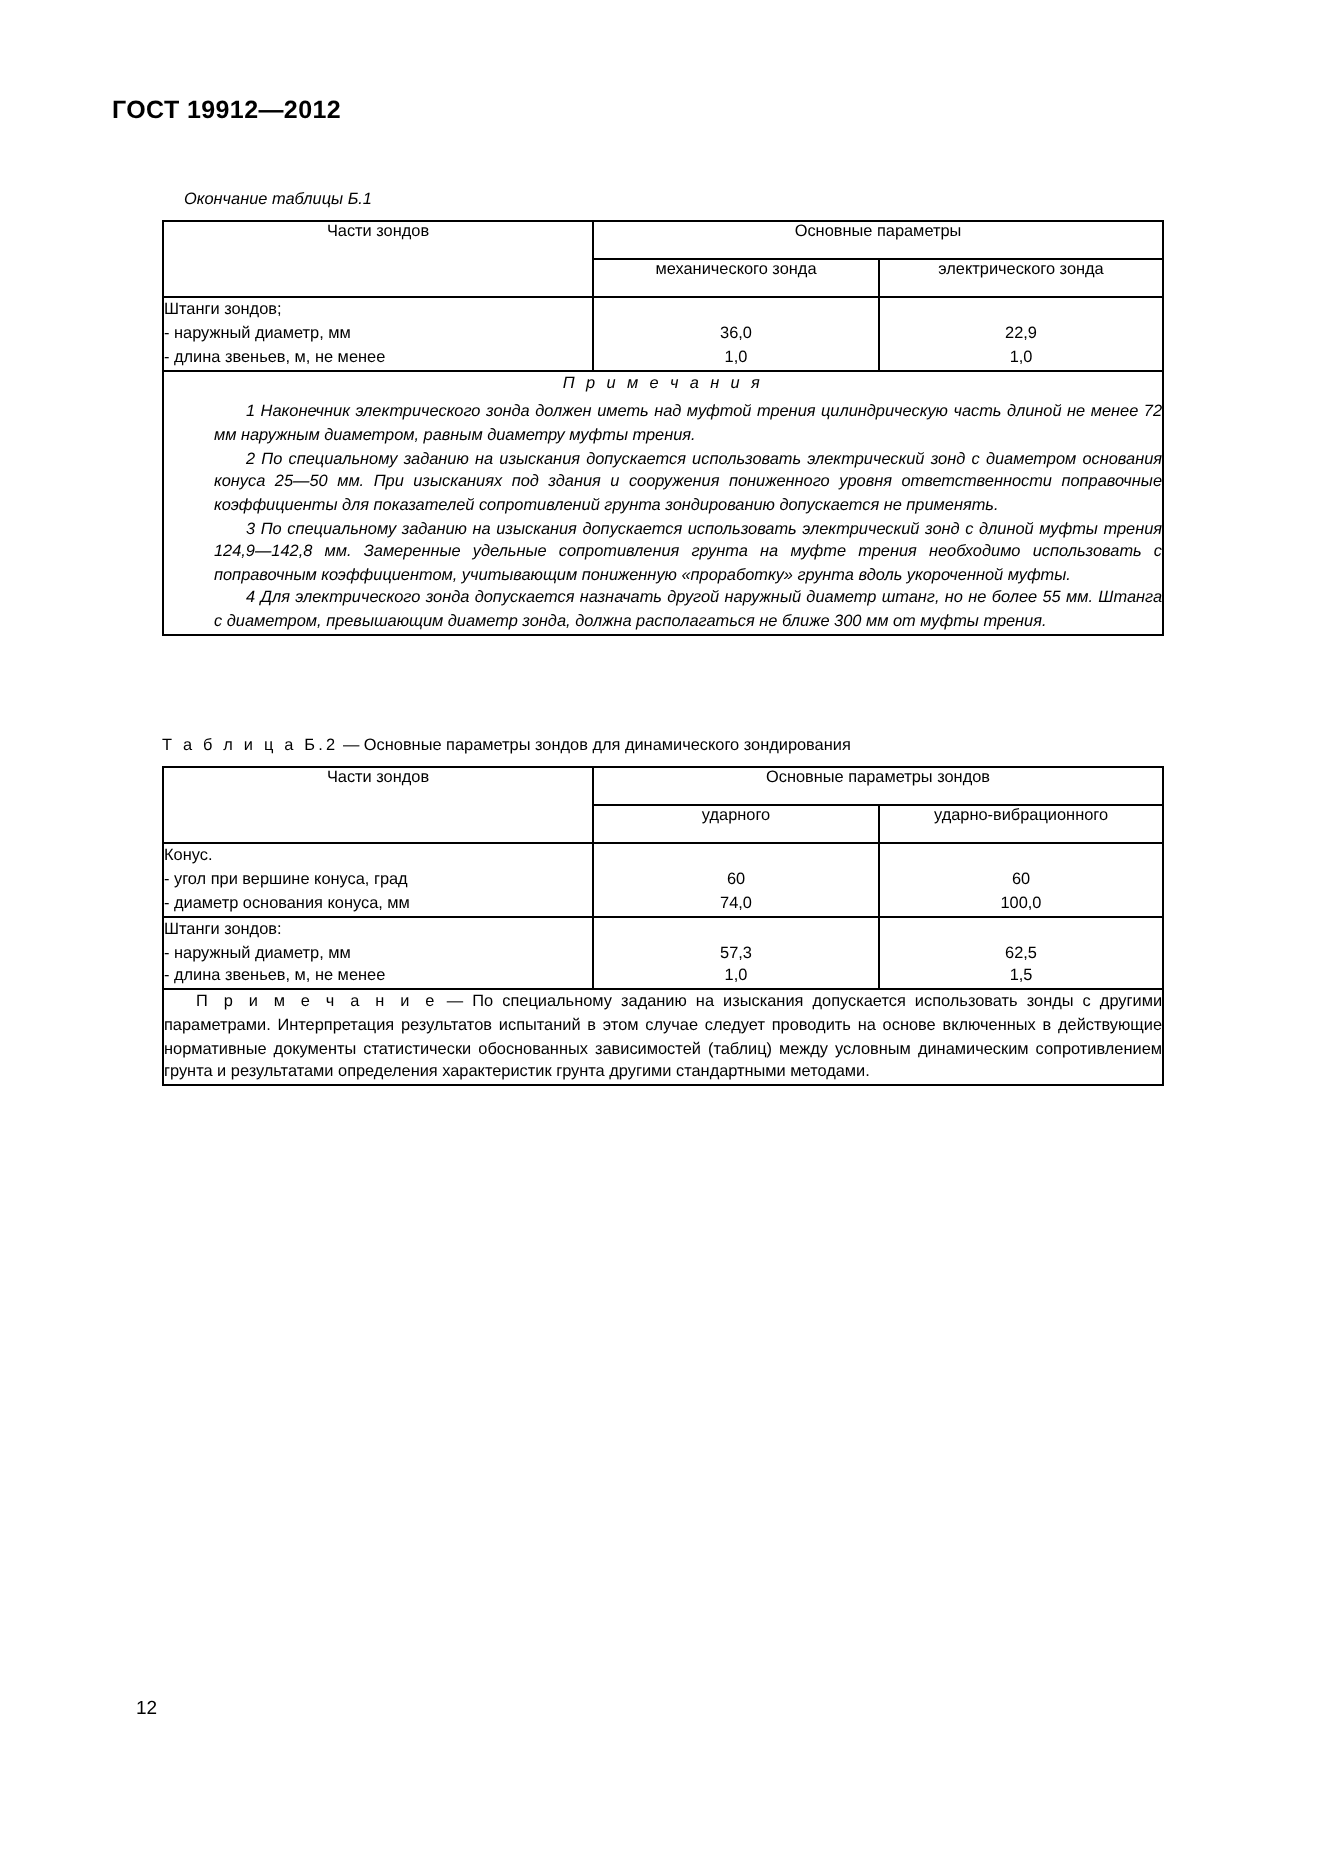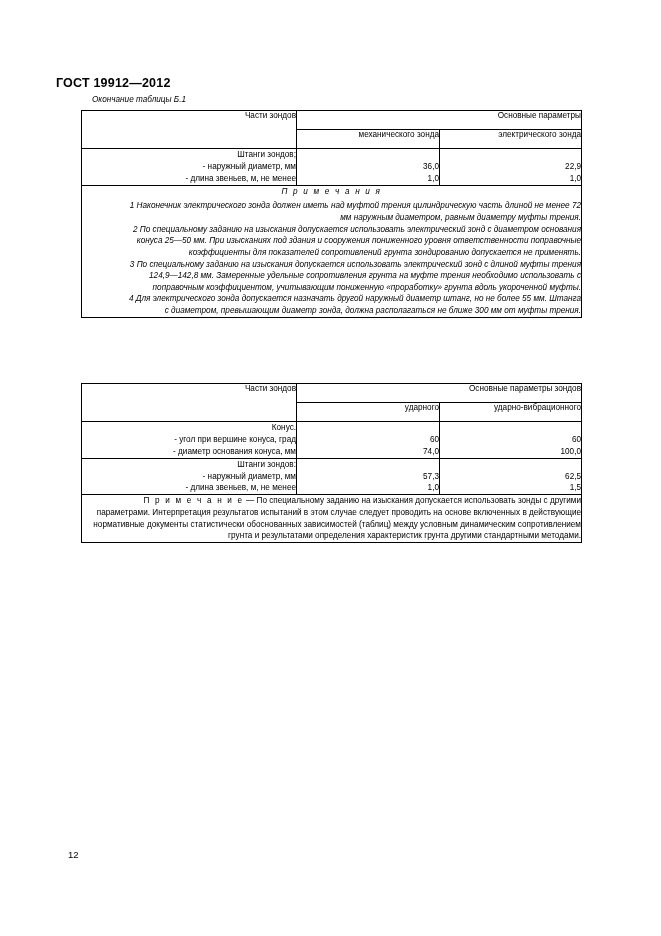--- a/index.html
+++ b/index.html
@@ -18,21 +18,21 @@
   .page {
     position: absolute;
     left: 0;
     top: 0;
     width: 661px;
     height: 936px;
   }
   .doc-header {
     position: absolute;
     left: 56px;
-    top: 76px;
+    top: 48px;
     font-size: 12.5px;
     font-weight: bold;
     letter-spacing: 0.2px;
   }
   .caption {
     position: absolute;
     font-size: 8.2px;
     font-style: italic;
   }
   .caption-b1 {
@@ -50,21 +50,20 @@
   table.tbl {
     position: absolute;
     border-collapse: collapse;
     font-size: 8.2px;
     table-layout: fixed;
   }
   table.tbl td {
     border: 0.8px solid #000000;
     padding: 0;
     vertical-align: top;
-    text-align: right;
   }
   .t1 {
     left: 81px;
     top: 110px;
     width: 500px;
   }
   .t2 {
     left: 81px;
     top: 383px;
     width: 500px;
@@ -168,20 +167,21 @@
           <p class="first"><span class="sp-wide">П р и м е ч а н и я</span></p>
           <p class="ind">1 Наконечник электрического зонда должен иметь над муфтой трения цилиндрическую часть длиной не менее 72 мм наружным диаметром, равным диаметру муфты трения.</p>
           <p class="ind">2 По специальному заданию на изыскания допускается использовать электрический зонд с диаметром основания конуса 25—50 мм. При изысканиях под здания и сооружения пониженного уровня ответственности по­правочные коэффициенты для показателей сопротивлений грунта зондированию допускается не применять.</p>
           <p class="ind">3 По специальному заданию на изыскания допускается использовать электрический зонд с длиной муфты трения 124,9—142,8 мм. Замеренные удельные сопротивления грунта на муфте трения необходимо использовать с поправочным коэффициентом, учитывающим пониженную «проработку» грунта вдоль укороченной муфты.</p>
           <p class="ind">4 Для электрического зонда допускается назначать другой наружный диаметр штанг, но не более 55 мм. Штанга с диаметром, превышающим диаметр зонда, должна располагаться не ближе 300 мм от муфты трения.</p>
         </td>
       </tr>
     </tbody>
   </table>
 
+  <div class="caption caption-b2"><span class="sp">Т а б л и ц а  Б.2</span><span> — Основные параметры зондов для динамического зондирования</span></div>
 
   <table class="tbl t2">
     <colgroup>
       <col style="width:215px">
       <col style="width:143px">
       <col style="width:142px">
     </colgroup>
     <tbody>
       <tr>
         <td rowspan="2" class="cell-pad ctr vmid">Части зондов</td>

